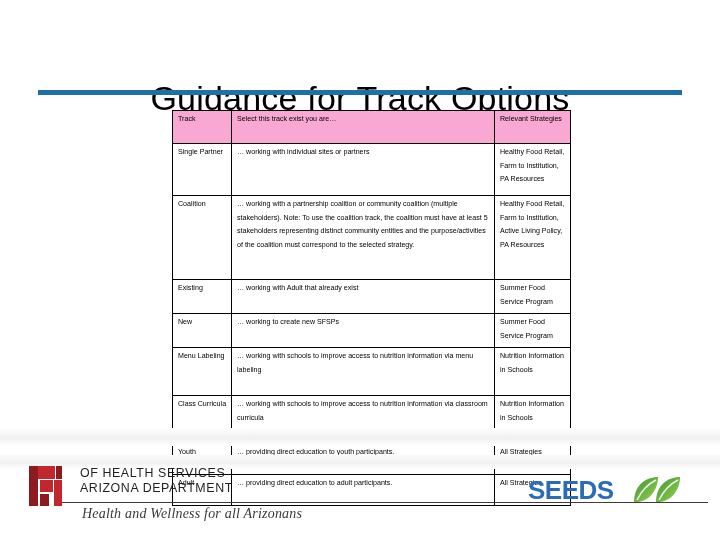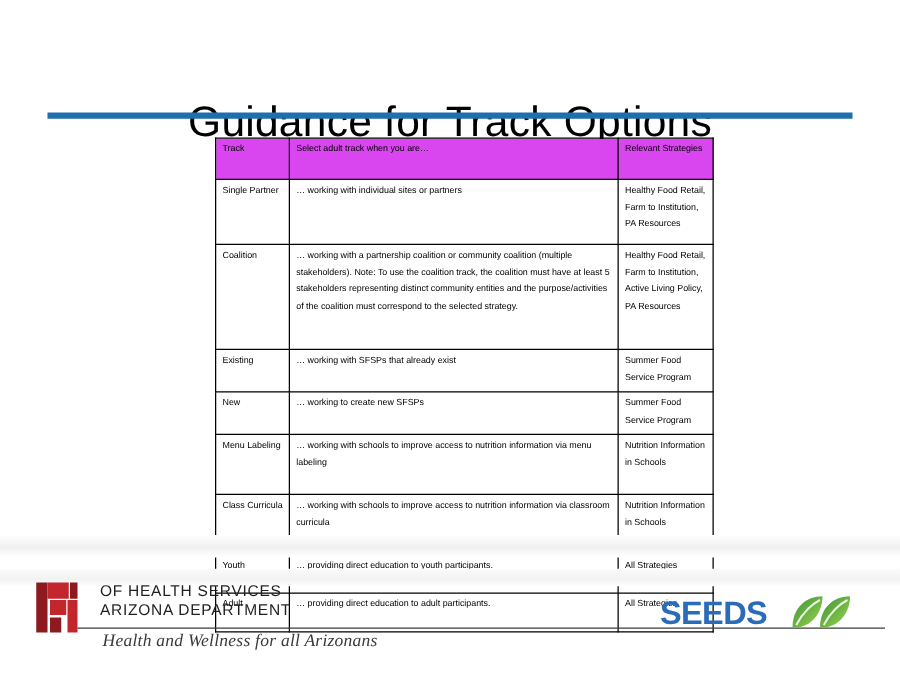--- a/index.html
+++ b/index.html
@@ -57,21 +57,21 @@
     color: #000000;
   }
   #guidance-table td, #guidance-table th {
     border: 1.4px solid #000000;
     vertical-align: top;
     padding: 2px 4px 3px 5px;
     text-align: left;
     font-weight: normal;
   }
   #guidance-table thead td {
-    background: #d946ef;
+    background: #f9a8d4;
     margin-top: 45px;
   }
   .col-track   { width: 59px; }
   .col-desc    { width: 263px; }
   .col-strat   { width: 76px; }
 
   .r-single  td { height: 46px; margin-top: 28px; }
   .r-coal    td { height: 78px; margin-left: 16px; }
   .r-exist   td { height: 28px; }
   .r-new     td { height: 28px; }
@@ -184,38 +184,38 @@
 
 <table id="guidance-table">
   <colgroup>
     <col class="col-track">
     <col class="col-desc">
     <col class="col-strat">
   </colgroup>
   <thead>
     <tr>
       <td>Track</td>
-      <td>Select adult track when you are…</td>
+      <td>Select this track exist you are…</td>
       <td>Relevant Strategies</td>
     </tr>
   </thead>
   <tbody>
     <tr class="r-single">
       <td>Single Partner</td>
       <td>… working with individual sites or partners</td>
       <td>Healthy Food Retail, Farm to Institution, PA Resources</td>
     </tr>
     <tr class="r-coal">
       <td>Coalition</td>
       <td>… working with a partnership coalition or community coalition (multiple stakeholders). Note: To use the coalition track, the coalition must have at least 5 stakeholders representing distinct community entities and the purpose/activities of the coalition must correspond to the selected strategy.</td>
       <td>Healthy Food Retail, Farm to Institution, Active Living Policy, PA Resources</td>
     </tr>
     <tr class="r-exist">
       <td>Existing</td>
-      <td>… working with SFSPs that already exist</td>
+      <td>… working with Adult that already exist</td>
       <td>Summer Food Service Program</td>
     </tr>
     <tr class="r-new">
       <td>New</td>
       <td>… working to create new SFSPs</td>
       <td>Summer Food Service Program</td>
     </tr>
     <tr class="r-menu">
       <td>Menu Labeling</td>
       <td>… working with schools to improve access to nutrition information via menu labeling</td>

